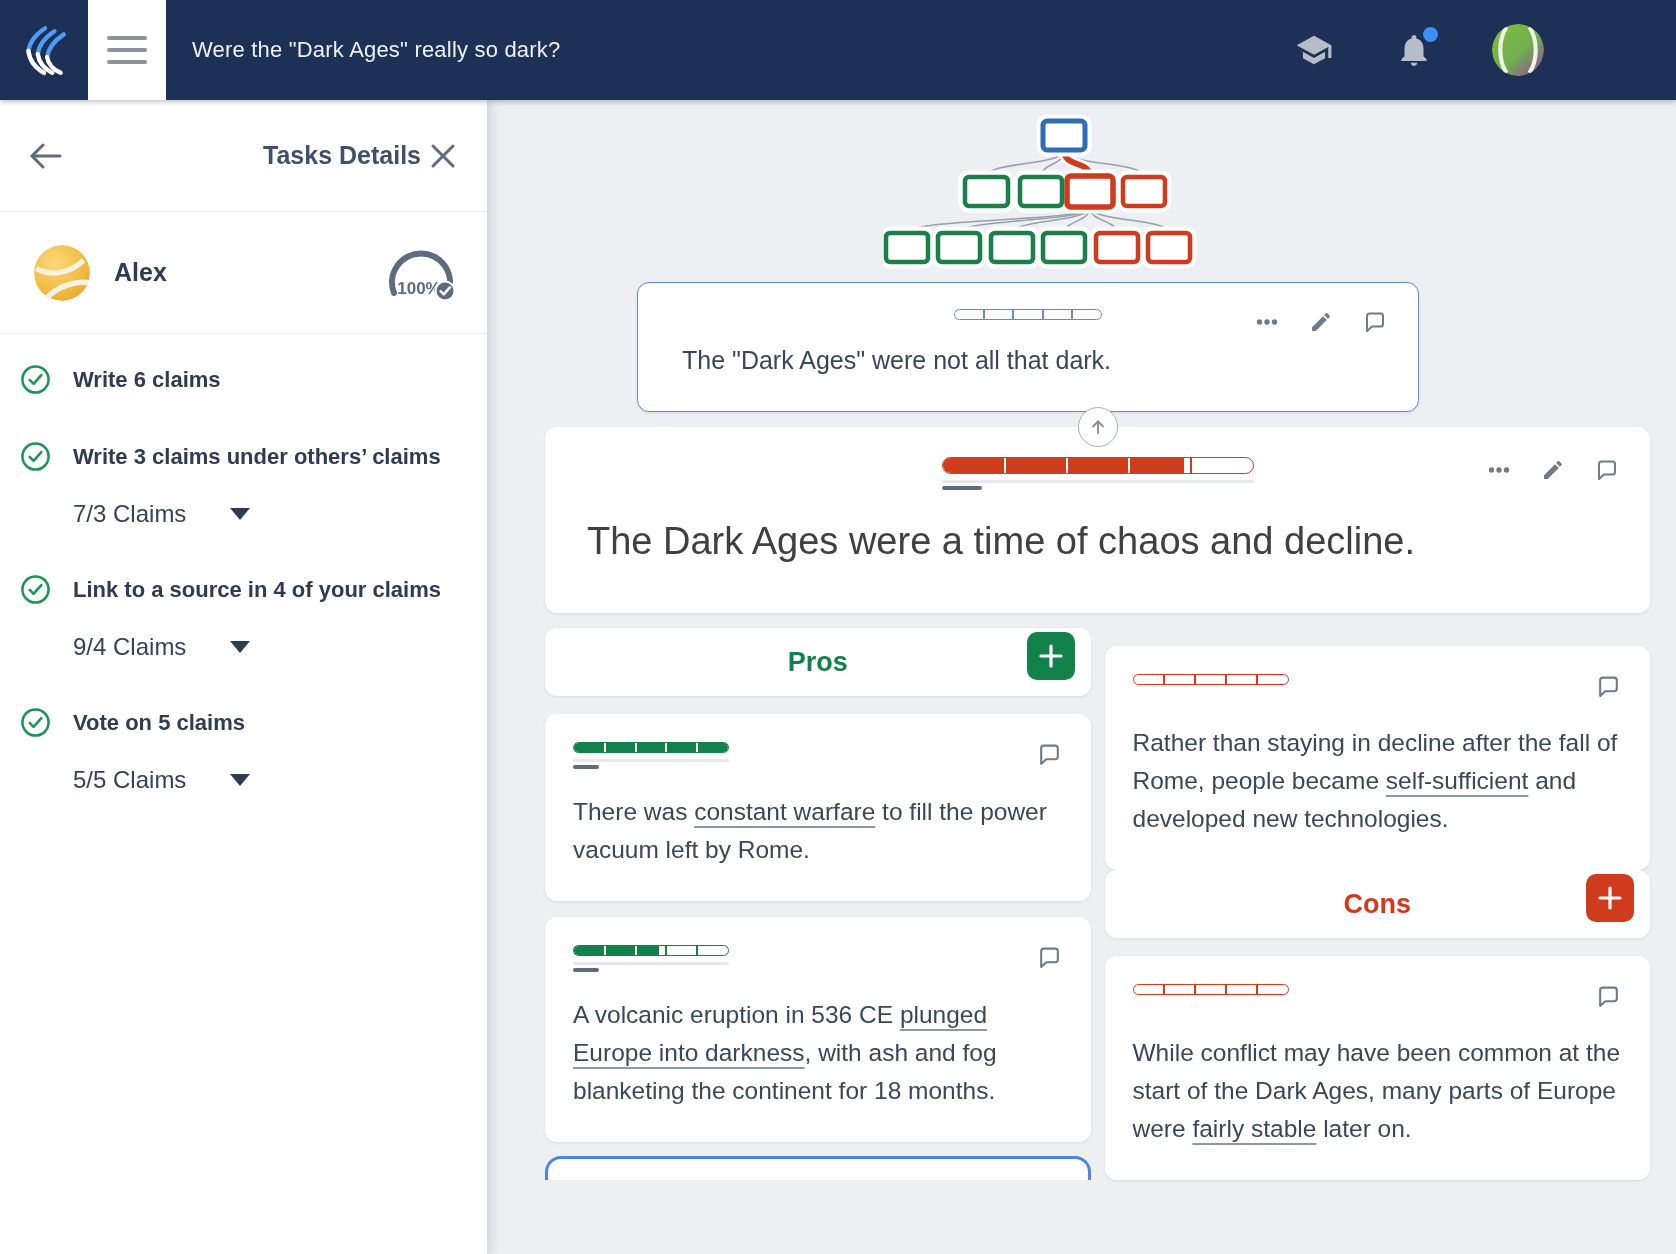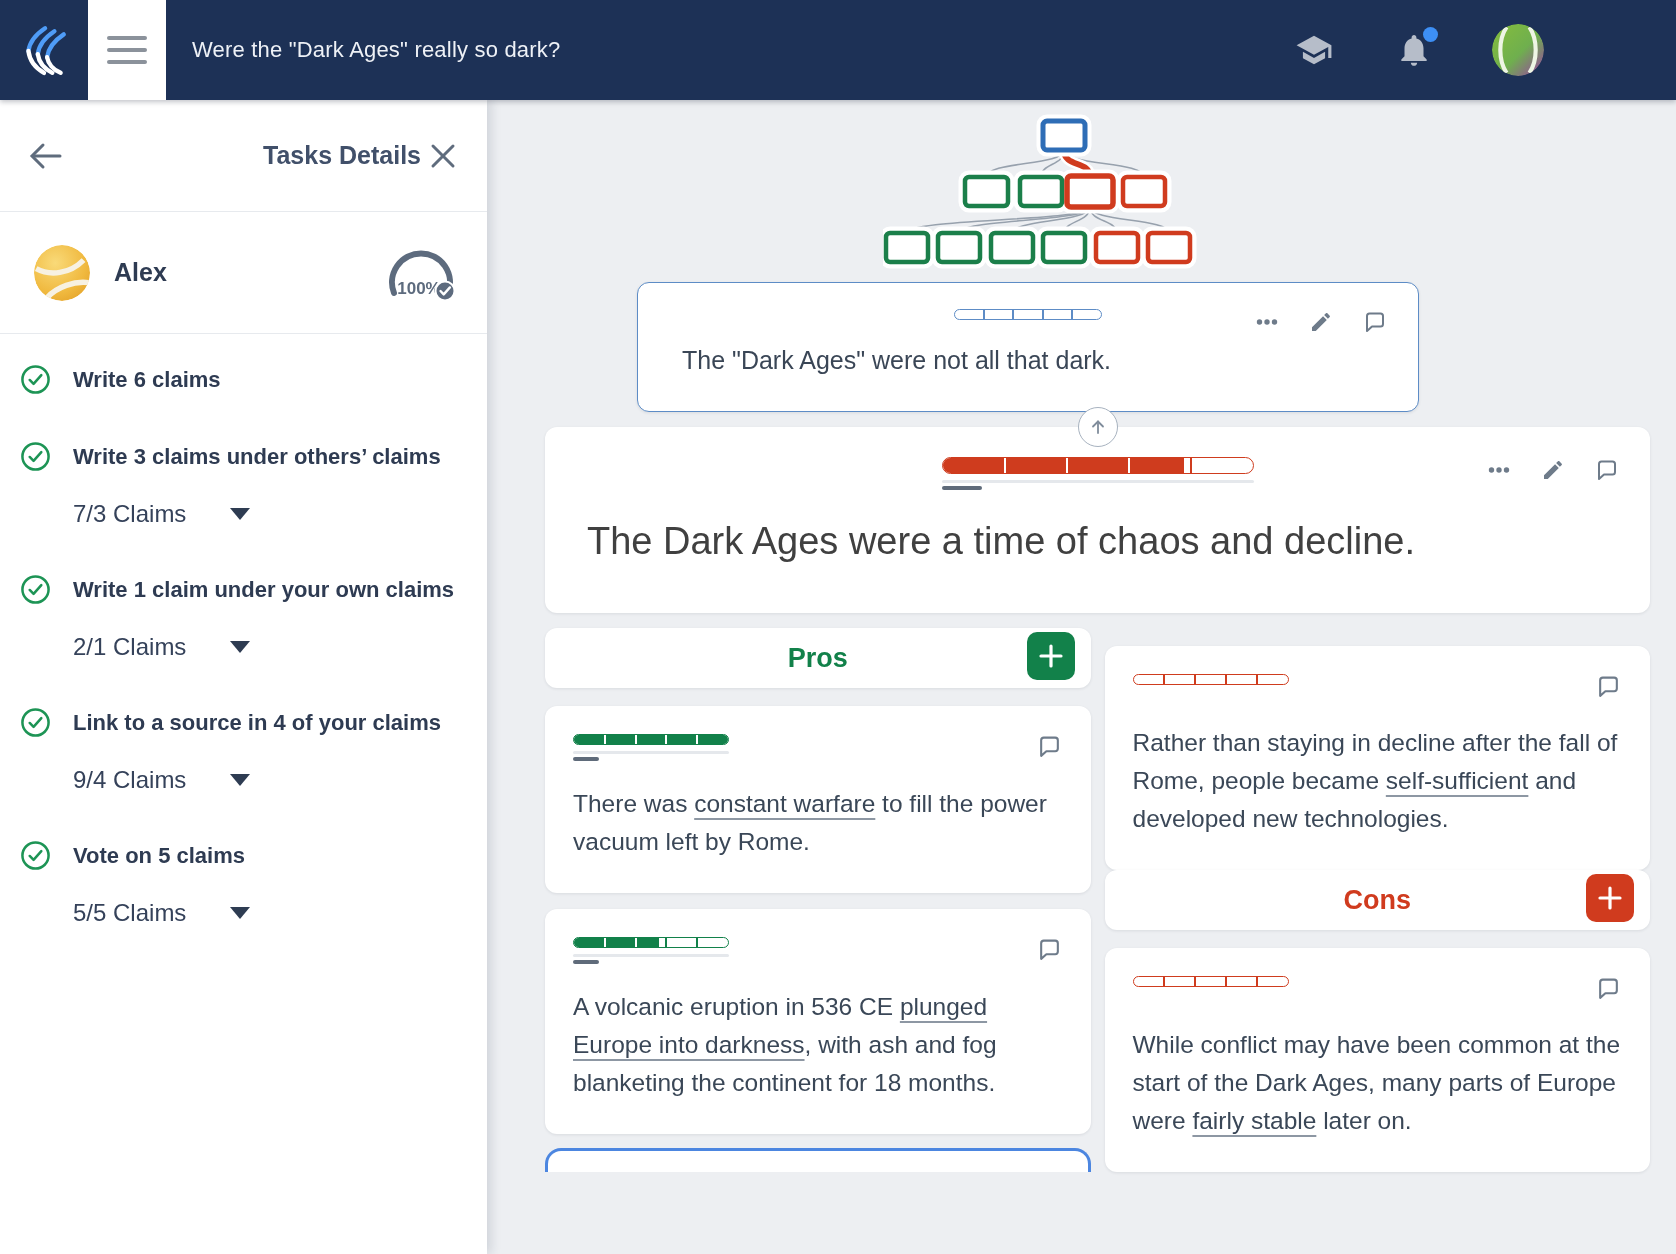--- a/index.html
+++ b/index.html
@@ -72,21 +72,21 @@
   .seg-lg { width:312px; height:17px; }
   .seg-sm { width:156px; height:11px; }
   .seg-fill { position:absolute; left:0; top:0; bottom:0; }
   .seg-tick { position:absolute; top:0; bottom:0; width:2px; }
   .sub-track { height:3px; background:#e5e8ec; border-radius:2px; margin-top:6px; }
   .sub-dash { height:4px; border-radius:2px; background:#5f6b7a; margin-top:3px; }
   .dash-lg { width:40px; } .dash-sm { width:26px; }
 
   .columns { display:flex; gap:14px; margin-top:15px; align-items:flex-start; }
   .col { flex:1; display:flex; flex-direction:column; }
-  .col-head { height:60px; display:flex; align-items:center; justify-content:center; position:relative; }
+  .col-head { height:68px; display:flex; align-items:center; justify-content:center; position:relative; }
   .col-label { font-size:27px; font-weight:bold; }
   .pros .col-label { color:#12814a; } .cons .col-label { color:#d03b1e; }
   .plus-btn { position:absolute; right:16px; top:4px; width:48px; height:48px; border-radius:10px;
     display:flex; align-items:center; justify-content:center; cursor:pointer; border:none; }
   .pros .plus-btn { background:#12814a; } .cons .plus-btn { background:#d03b1e; }
 
   .claim-sm { margin-top:18px; padding:28px 28px 32px 28px; position:relative; cursor:pointer; }
   .claim-sm + .claim-sm { margin-top:16px; }
   .sm-head { display:flex; justify-content:space-between; align-items:flex-start; }
   .sm-text { font-size:24.5px; line-height:38px; color:#3a4757; margin-top:24px; }
@@ -205,33 +205,20 @@
     <div class="task">
       <div class="task-head">
         <svg viewBox="0 0 32 32">
             <circle cx="16" cy="16" r="13.5" fill="none" stroke="#1d9455" stroke-width="2.6"></circle>
             <path d="M10 16.5 l4 4 L22 11.5" fill="none" stroke="#1d9455" stroke-width="2.6" stroke-linecap="round" stroke-linejoin="round"></path>
           </svg>
         <span class="task-title">Write 3 claims under others’ claims</span>
       </div>
       <div class="task-sub">
         <span class="task-count">7/3 Claims</span>
-        <span class="caret"></span>
-      </div>
-    </div>
-    <div class="task">
-      <div class="task-head">
-        <svg viewBox="0 0 32 32">
-            <circle cx="16" cy="16" r="13.5" fill="none" stroke="#1d9455" stroke-width="2.6"></circle>
-            <path d="M10 16.5 l4 4 L22 11.5" fill="none" stroke="#1d9455" stroke-width="2.6" stroke-linecap="round" stroke-linejoin="round"></path>
-          </svg>
-        <span class="task-title">Write 1 claim under your own claims</span>
-      </div>
-      <div class="task-sub">
-        <span class="task-count">2/1 Claims</span>
         <span class="caret"></span>
       </div>
     </div>
     <div class="task">
       <div class="task-head">
         <svg viewBox="0 0 32 32">
             <circle cx="16" cy="16" r="13.5" fill="none" stroke="#1d9455" stroke-width="2.6"></circle>
             <path d="M10 16.5 l4 4 L22 11.5" fill="none" stroke="#1d9455" stroke-width="2.6" stroke-linecap="round" stroke-linejoin="round"></path>
           </svg>
         <span class="task-title">Link to a source in 4 of your claims</span>

